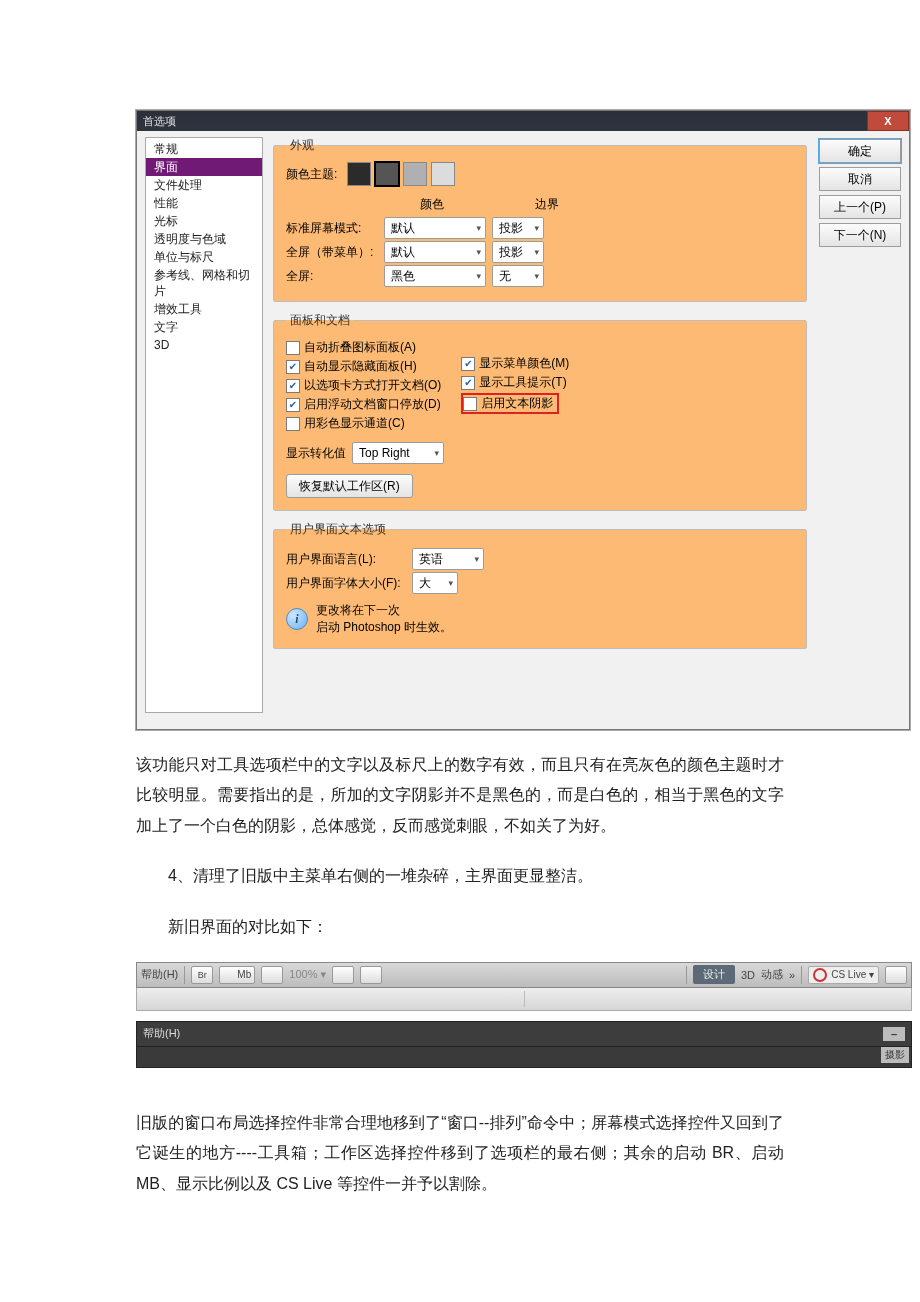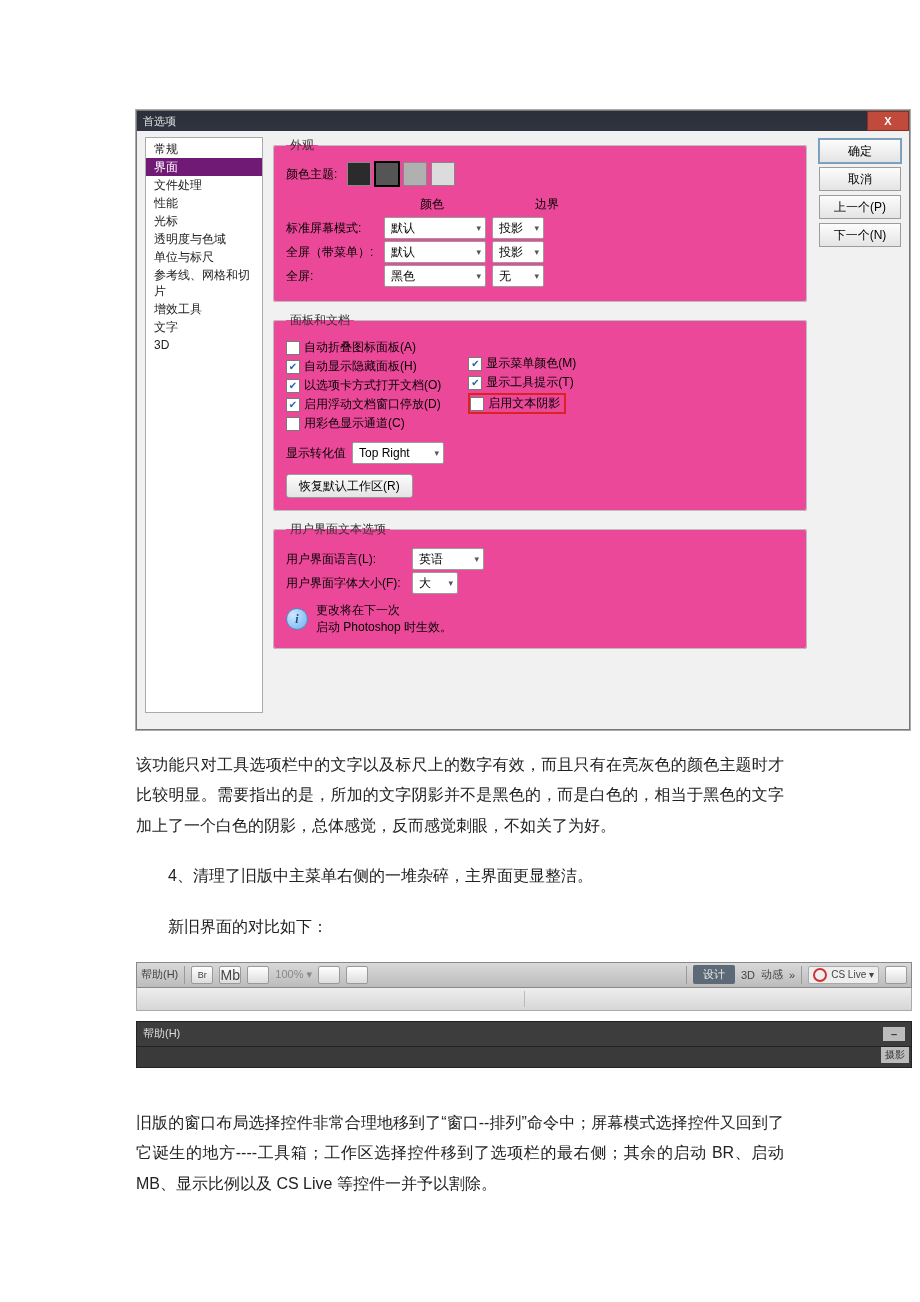--- a/index.html
+++ b/index.html
@@ -58,21 +58,21 @@
     border-radius: 0;
     font-size: 12px;
     display: flex; align-items: center; justify-content: center;
   }
   .winbtn.primary { box-shadow: 0 0 0 1px #5ca6e0; }
   fieldset.group {
     border: 1px solid #bdbdbd;
     border-radius: 3px;
     margin: 0 0 10px 0;
     padding: 8px 12px 12px 12px;
-    background: #ec4899;
+    background: #fdba74;
   }
   fieldset.group > legend { padding: 0 4px; font-size: 12px; color: #333; }
   .row { display: flex; align-items: center; gap: 6px; margin: 2px 0; font-size: 12px; }
   .row .lbl { text-align: left; white-space: nowrap; }
   .swatch-row { display: flex; align-items: center; gap: 10px; margin-bottom: 10px; }
   .swatches { display: flex; gap: 4px; }
   .sw { width: 22px; height: 22px; border: 1px solid #888; }
   .sw.sel { outline: 2px solid #000; outline-offset: -1px; }
   .hdrs { display: flex; gap: 40px; margin: 0 0 4px 96px; font-size: 12px; }
   .dd {
@@ -81,21 +81,21 @@
     height: 20px; padding: 0 4px 0 6px; font-size: 12px; min-width: 90px;
   }
   .dd .car { font-size: 9px; color: #555; margin-left: 6px; }
   .dd.small { min-width: 40px; }
   .chk-row { display: flex; align-items: center; gap: 4px; margin: 2px 0; font-size: 12px; }
   .chk {
     width: 12px; height: 12px; border: 1px solid #7a7a7a; background: #fff;
     display: inline-flex; align-items: center; justify-content: center;
     font-size: 10px; color: #2563b0; line-height: 1;
   }
-  .two-col { display: flex; gap: 27px; }
+  .two-col { display: flex; gap: 20px; }
   .highlight { border: 2px solid #d22; padding: 0 4px 0 0; display: inline-flex; align-items: center; gap: 4px; }
   .restore-btn {
     display: inline-flex; align-items: center; justify-content: center;
     height: 22px; padding: 0 12px;
     background: linear-gradient(#fcfcfc,#e4e4e4);
     border: 1px solid #9c9c9c; border-radius: 3px; font-size: 12px;
   }
   .info-row { display: flex; align-items: center; gap: 8px; margin-top: 8px; }
   .info-icon {
     width: 20px; height: 20px; border-radius: 50%;
@@ -324,21 +324,21 @@
     <span>该功能只对工具选项栏中的文字以及标尺上的数字有效，而且只有在亮灰色的颜色主题时才比较明显。需要指出的是，所加的文字阴影并不是黑色的，而是白色的，相当于黑色的文字加上了一个白色的阴影，总体感觉，反而感觉刺眼，不如关了为好。</span>
     <span class="indent">4、清理了旧版中主菜单右侧的一堆杂碎，主界面更显整洁。</span>
     <span class="indent">新旧界面的对比如下：</span>
   </div>
 
   <div class="tb-compare">
     <div class="tb1">
       <span>帮助(H)</span>
       <span class="sep"></span>
       <span class="ico" style="display:flex;align-items:center;justify-content:center;font-size:9px;">Br</span>
-      <span class="ico" style="display:flex;align-items:center;justify-content:center;font-size:14px;">Mb</span>
+      <span class="ico" style="display:flex;align-items:center;justify-content:center;font-size:10px;padding-left:14px;">Mb</span>
       <span class="ico"></span>
       <span style="color:#888;">100% ▾</span>
       <span class="ico"></span>
       <span class="ico"></span>
       <div class="right">
         <span class="sep"></span>
         <span class="tab-dark">设计</span>
         <span>3D</span>
         <span>动感</span>
         <span>»</span>

